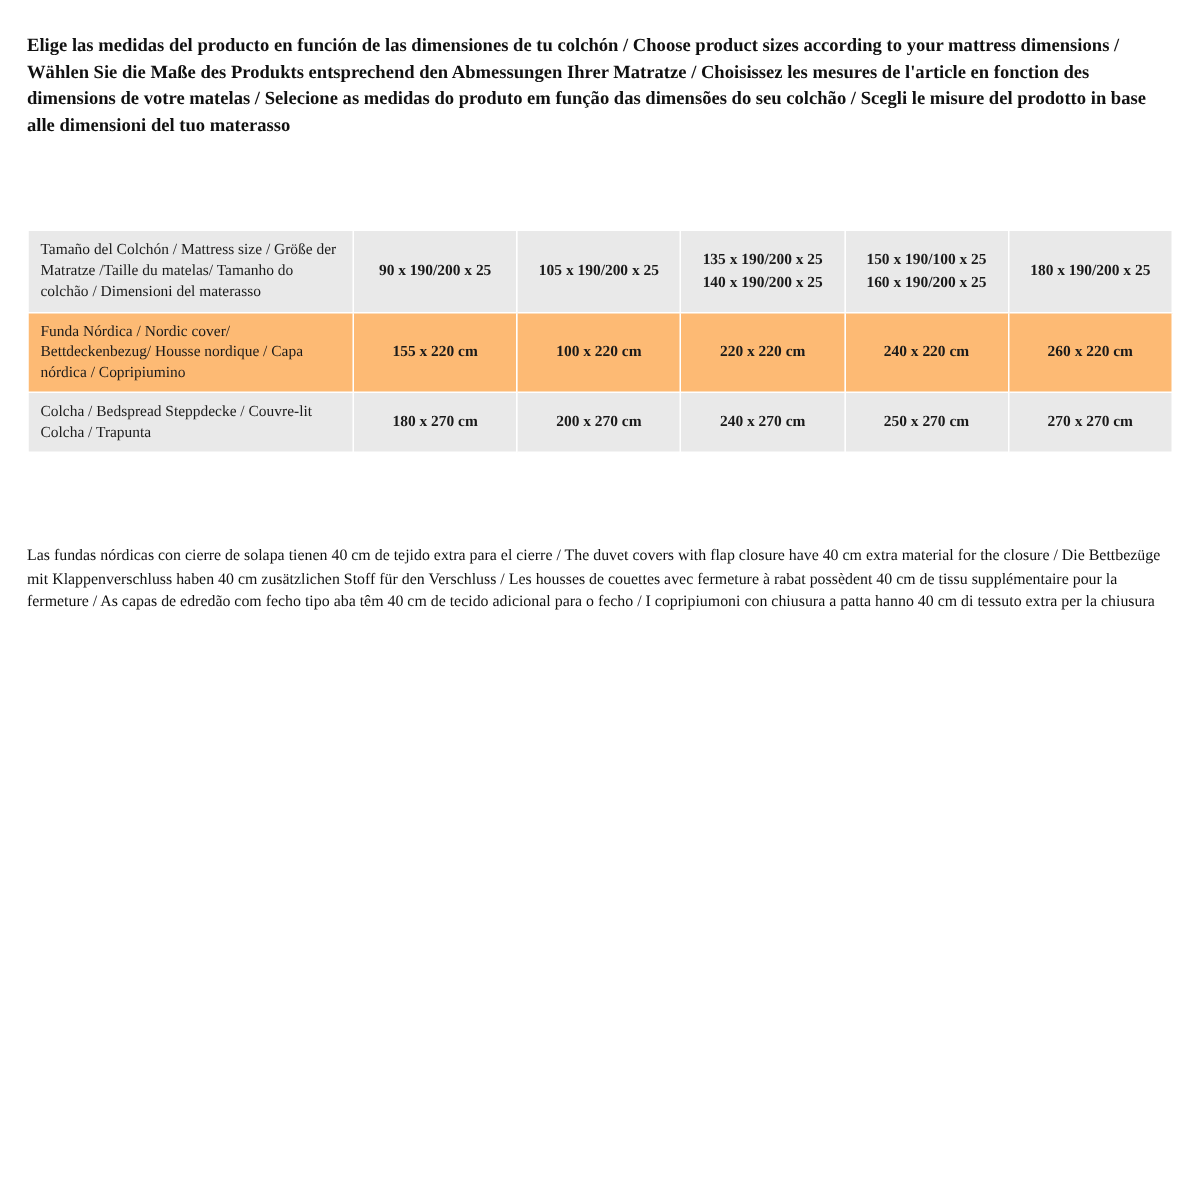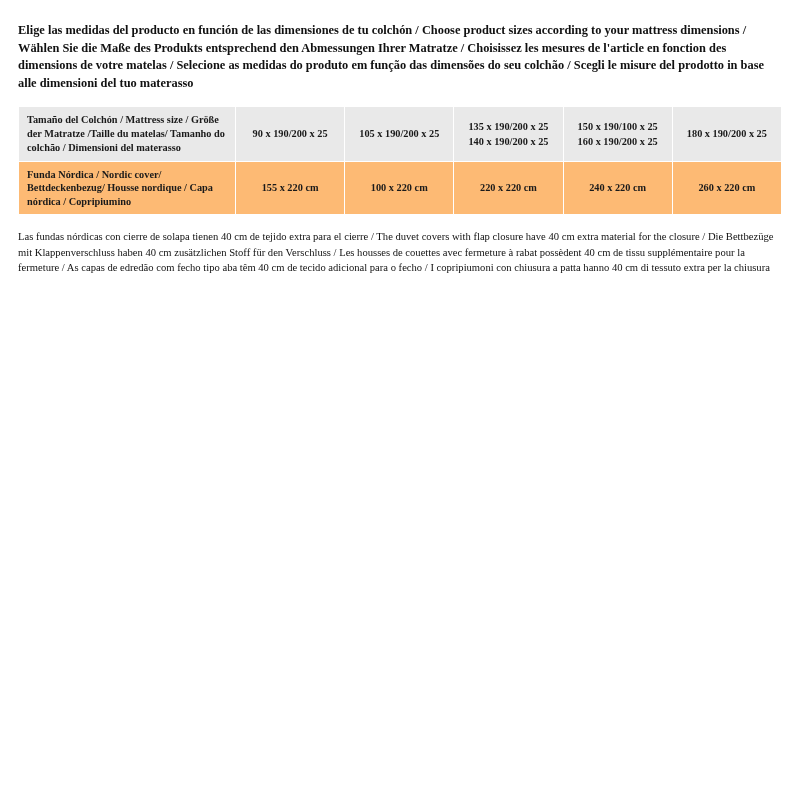--- a/index.html
+++ b/index.html
@@ -14,20 +14,21 @@
     color: #1a1a1a;
     overflow: hidden;
   }
   .page {
     width: 800px;
     height: 579px;
     box-sizing: border-box;
     padding: 22px 18px 10px 18px;
     display: flex;
     flex-direction: column;
+    gap: 47px;
   }
   .intro {
     font-size: 12.4px;
     line-height: 1.42;
     font-weight: bold;
     color: #111;
     margin-bottom: 14px;
     text-align: left;
   }
   table.spec {
@@ -40,21 +41,21 @@
     vertical-align: middle;
     padding: 6px 8px;
     font-size: 10.3px;
     line-height: 1.32;
   }
   .rowA td { background: #e9e9e9; }
   .rowB td { background: #fdba74; }
 
   td.label {
     width: 200px;
-    font-weight: bold;
+    font-weight: normal;
     text-align: left;
     color: #1a1a1a;
     font-size: 10.3px;
     line-height: 1.33;
   }
   td.val {
     text-align: center;
     font-weight: bold;
     color: #1a1a1a;
     font-size: 10.3px;
@@ -111,19 +112,27 @@
         <td class="val">100 x 220 cm</td>
         <td class="val">220 x 220 cm</td>
         <td class="val">240 x 220 cm</td>
         <td class="val">260 x 220 cm</td>
       </tr>
 
 
 
 
 
+      <tr class="rowA">
+        <td class="label">Colcha / Bedspread Steppdecke / Couvre-lit Colcha / Trapunta</td>
+        <td class="val">180 x 270 cm</td>
+        <td class="val">200 x 270 cm</td>
+        <td class="val">240 x 270 cm</td>
+        <td class="val">250 x 270 cm</td>
+        <td class="val">270 x 270 cm</td>
+      </tr>
 
     </tbody>
   </table>
 
   <div class="footnote">Las fundas nórdicas con cierre de solapa tienen 40 cm de tejido extra para el cierre  /  The duvet covers with flap closure have 40 cm extra material for the closure / Die Bettbezüge mit Klappenverschluss haben 40 cm zusätzlichen Stoff für den Verschluss / Les housses de couettes avec fermeture à rabat possèdent 40 cm de tissu supplémentaire pour la fermeture / As capas de edredão com fecho tipo aba têm 40 cm de tecido adicional para o fecho / I copripiumoni con chiusura a patta hanno 40 cm di tessuto extra per la chiusura</div>
 
 </div>
 
 </body></html>

